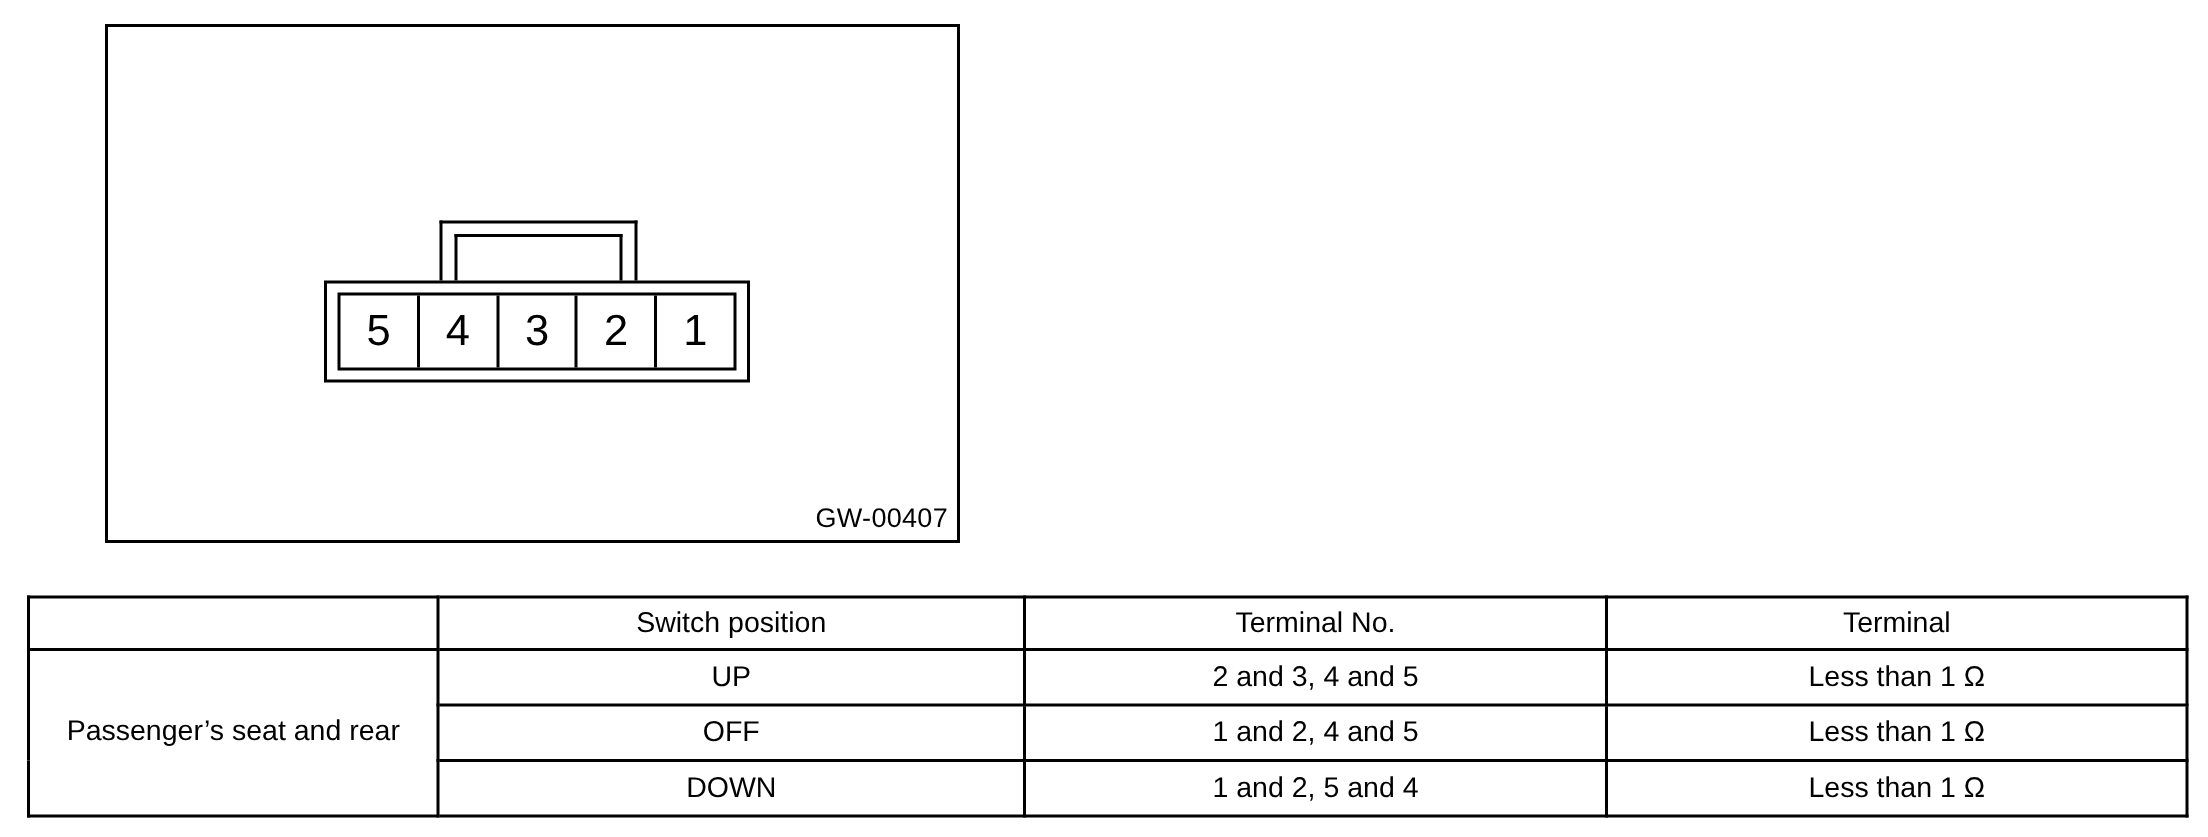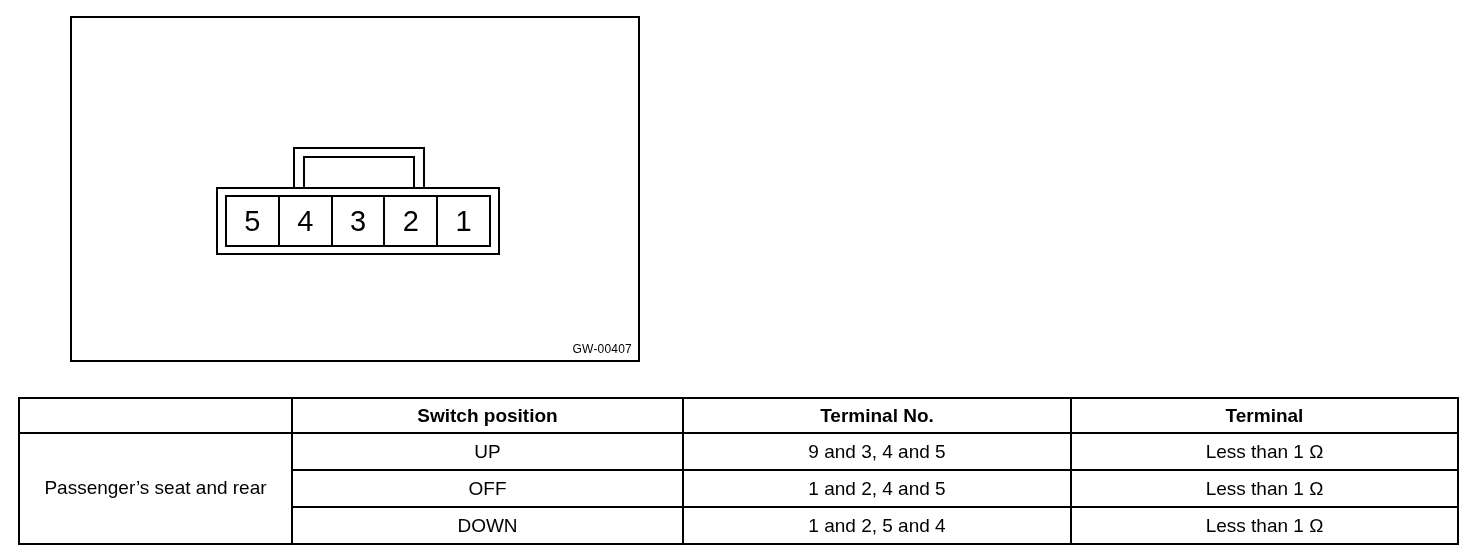--- a/index.html
+++ b/index.html
@@ -95,21 +95,21 @@
     line-height: 1;
     font-family: "Liberation Sans", sans-serif;
   }
   .terminal:last-child { border-right: none; }
 
   
   #figure-caption {
     position: absolute;
     right: 6px;
     bottom: 4px;
-    font-size: 12px;
+    font-size: 18px;
     letter-spacing: 0.2px;
   }
 
   
   #spec-table {
     position: absolute;
     left: 18px;
     top: 397px;
     width: 1439px;
     border-collapse: collapse;
@@ -129,21 +129,21 @@
   #spec-table .col-group  { width: 273px; }
   #spec-table .col-switch { width: 391px; }
   #spec-table .col-term   { width: 388px; }
   #spec-table .col-std    { width: 387px; }
 
   #spec-table td.group-cell {
     line-height: 1.3;
     padding: 4px 6px;
     margin-top: 12px;
   }
-  #spec-table tr.header-row td { height: 33px; font-weight: bold; }
+  #spec-table tr.header-row td { height: 33px; }
 </style>
 </head>
 <body>
 
 <div id="figure-panel">
 
   <div id="connector">
     <div class="tab-outer"></div>
     <div class="tab-inner"></div>
     <div class="shell-outer"></div>
@@ -169,21 +169,21 @@
   <tbody>
     <tr class="header-row">
       <td></td>
       <td>Switch position</td>
       <td>Terminal No.</td>
       <td>Terminal</td>
     </tr>
     <tr>
       <td class="group-cell" rowspan="3">Passenger’s seat and rear</td>
       <td>UP</td>
-      <td>9 and 3, 4 and 5</td>
+      <td>2 and 3, 4 and 5</td>
       <td>Less than 1 Ω</td>
     </tr>
     <tr>
       <td>OFF</td>
       <td>1 and 2, 4 and 5</td>
       <td>Less than 1 Ω</td>
     </tr>
     <tr>
       <td>DOWN</td>
       <td>1 and 2, 5 and 4</td>

